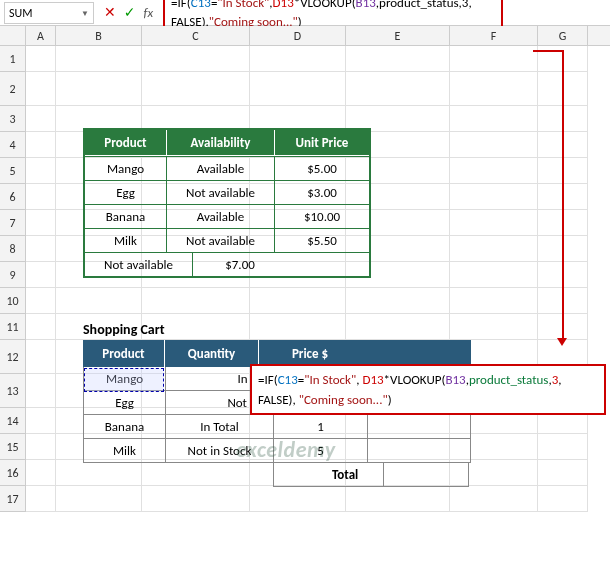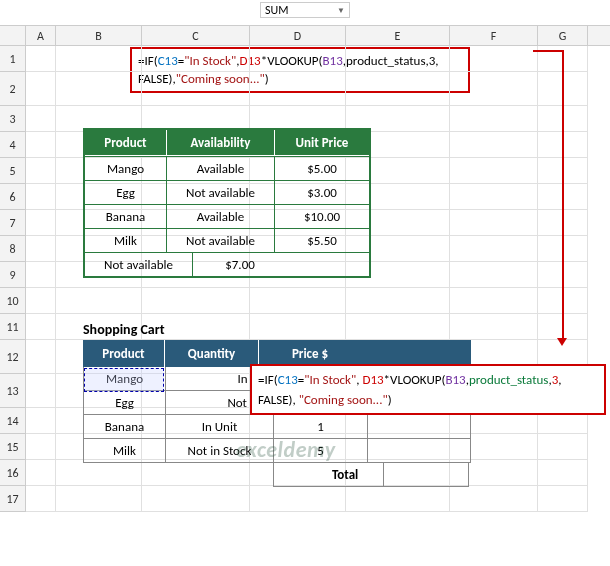--- a/index.html
+++ b/index.html
@@ -1,18 +1,18 @@
 <!DOCTYPE html>
 <html><head>
   <meta charset="utf-8">
   <style>
     * { margin: 0; padding: 0; box-sizing: border-box; }
     body { font-family: Calibri, Arial, sans-serif; font-size: 13px; background: #fff; position: relative; width: 610px; height: 566px; overflow: hidden; }
     
-    .name-box-area { display: flex; align-items: center; height: 26px; border-bottom: 1px solid #ccc; background: #fff; padding: 2px 4px; gap: 6px; flex-direction: column; }
+    .name-box-area { display: flex; align-items: center; height: 26px; border-bottom: 1px solid #ccc; background: #fff; padding: 2px 4px; gap: 6px; }
     .name-box { width: 90px; height: 22px; border: 1px solid #ccc; display: flex; align-items: center; justify-content: space-between; padding: 0 4px; font-size: 12px; }
     .name-box-arrow { font-size: 8px; color: #666; }
     .fx-controls { display: flex; align-items: center; gap: 8px; padding: 0 4px; }
     .fx-btn { cursor: pointer; }
     .fx-x { color: #c00; font-size: 14px; }
     .fx-check { color: #090; font-size: 14px; }
     .fx-label { font-style: italic; font-size: 13px; color: #555; }
     .formula-bar-wrap { flex: 1; display: flex; align-items: flex-start; }
     .formula-bar { border: 2px solid #c00; padding: 3px 6px; font-size: 13px; line-height: 1.4; margin-right: 10px; width: 340px; min-height: 40px; display: flex; flex-wrap: wrap; align-content: flex-start; }
     
@@ -359,21 +359,21 @@
             <div class="t2-c4"></div>
           </div>
         <div class="t2-row">
             <div class="t2-c1">Egg</div>
             <div class="t2-c2" style="text-align:right">Not in St</div>
             <div class="t2-c3"></div>
             <div class="t2-c4"></div>
           </div>
         <div class="t2-row">
             <div class="t2-c1">Banana</div>
-            <div class="t2-c2">In Unit</div>
+            <div class="t2-c2">In Total</div>
             <div class="t2-c3">1</div>
             <div class="t2-c4"></div>
           </div>
         <div class="t2-row">
             <div class="t2-c1">Milk</div>
             <div class="t2-c2">Not in Stock</div>
             <div class="t2-c3">5</div>
             <div class="t2-c4"></div>
           </div>
         <div class="total-row">

